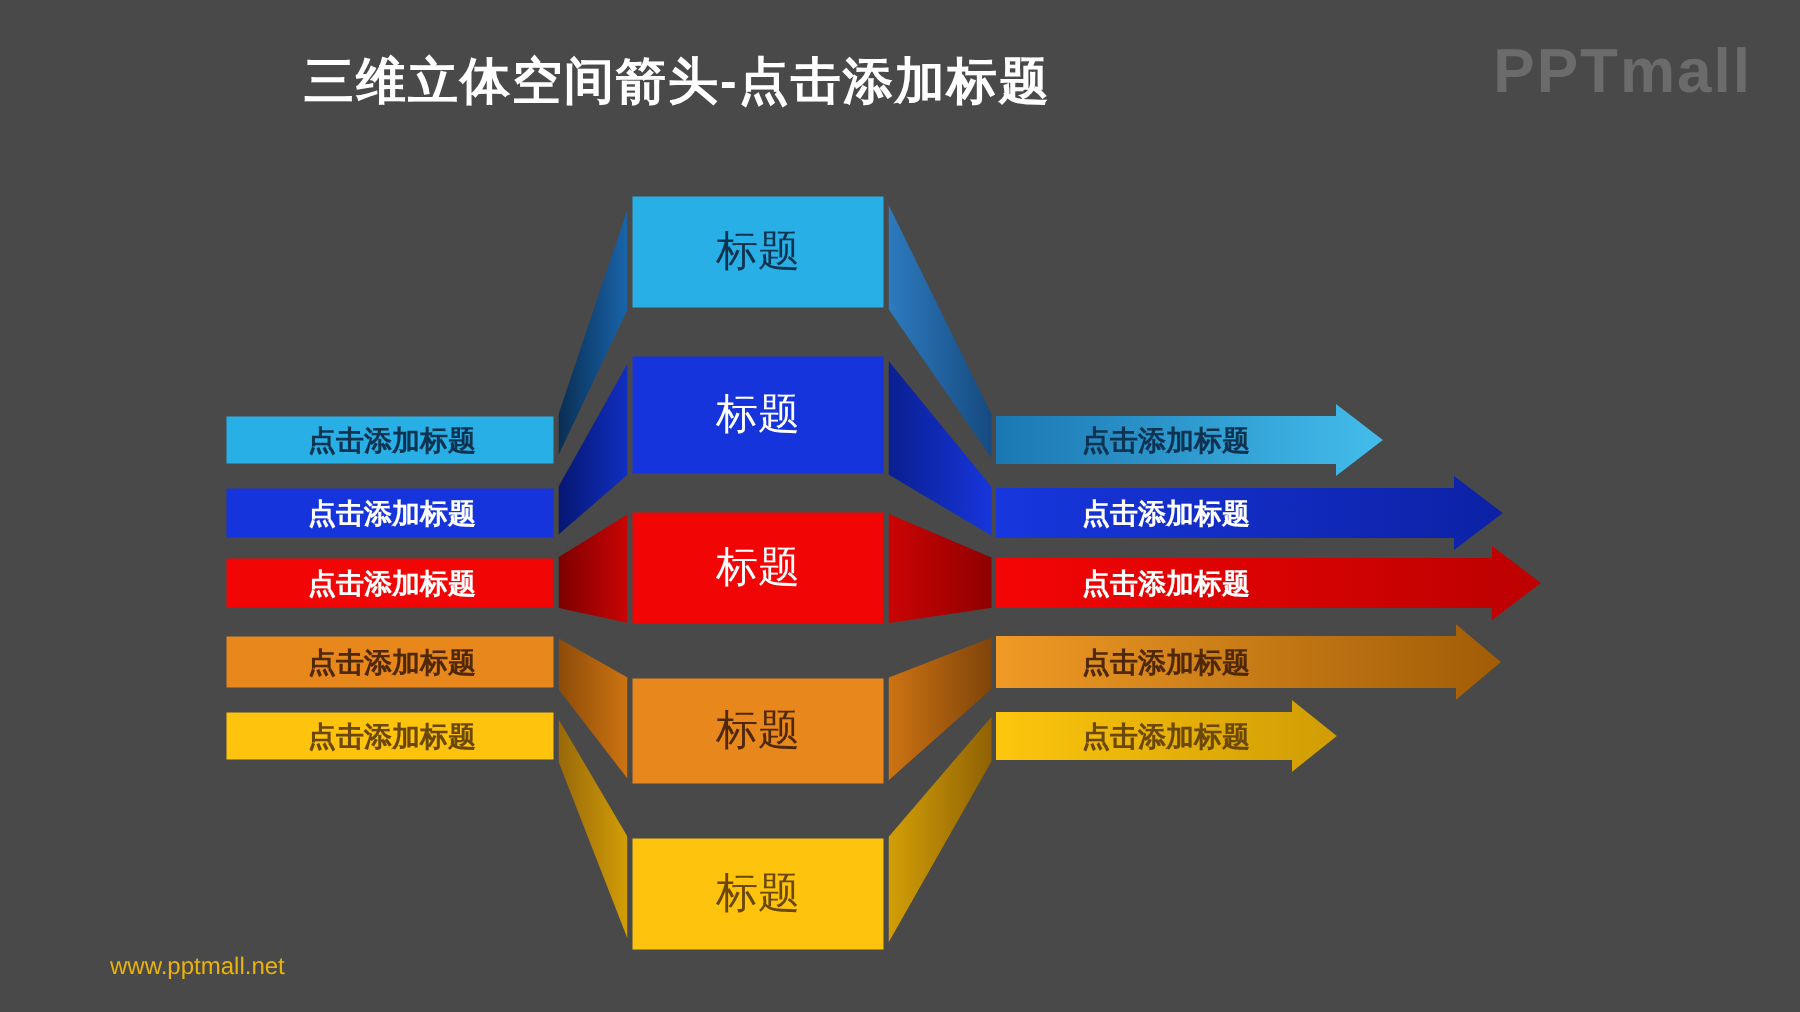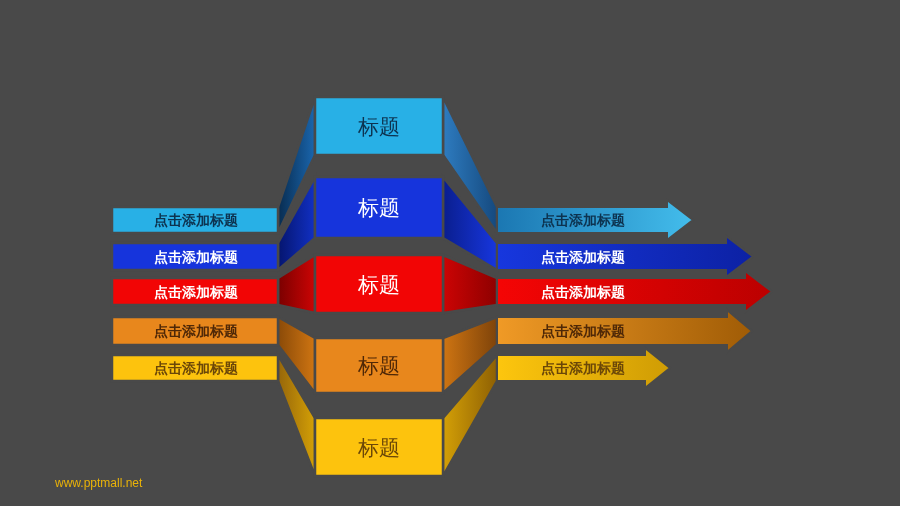--- a/index.html
+++ b/index.html
@@ -18,20 +18,22 @@
   .watermark{
     position:absolute;left:55px;top:476px;color:#eab308;font-size:12px;
   }
   svg.diagram{position:absolute;left:0;top:0;}
   text{font-family:"Liberation Sans",sans-serif;}
 </style>
 </head>
 <body>
 
 <div class="slide">
+  <div class="slide-title">三维立体空间箭头-点击添加标题</div>
+  <div class="pptmall-logo">PPTmall</div>
   <svg class="diagram" id="diagram" width="900" height="506" viewBox="0 0 900 506" xmlns="http://www.w3.org/2000/svg">
       <defs>
         <linearGradient id="gL1" x1="0" y1="0" x2="1" y2="0">
           <stop offset="0%" stop-color="#082c50"></stop>
           <stop offset="100%" stop-color="#1a66ae"></stop>
         </linearGradient>
         <linearGradient id="gR1" x1="0" y1="0" x2="1" y2="0">
           <stop offset="0%" stop-color="#2e7cc0"></stop>
           <stop offset="100%" stop-color="#15497e"></stop>
         </linearGradient>

